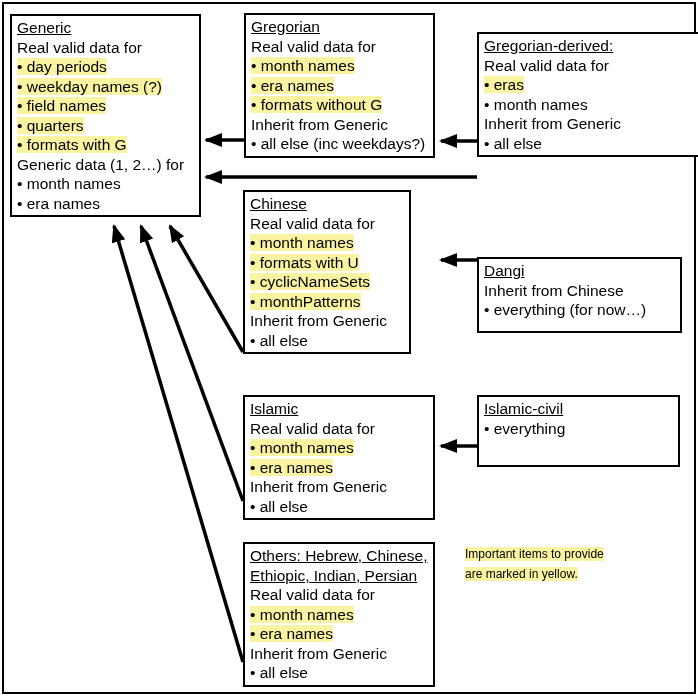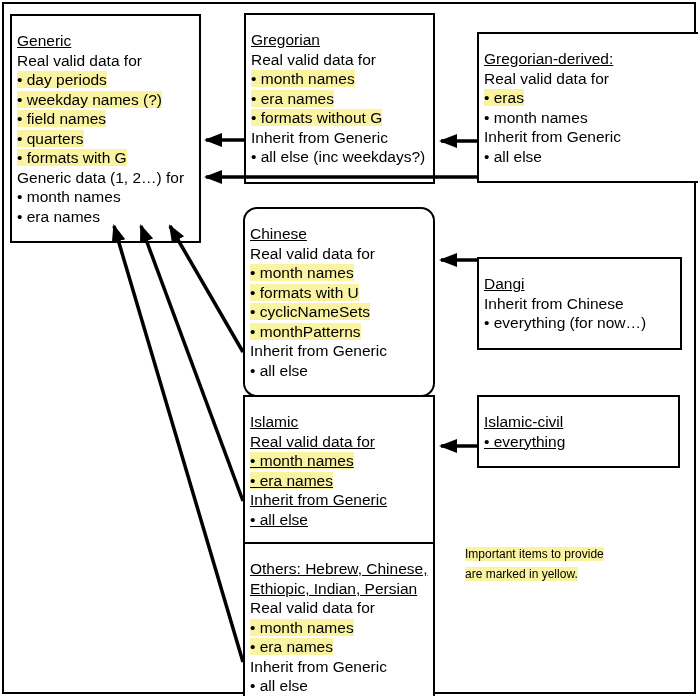--- a/index.html
+++ b/index.html
@@ -4,39 +4,39 @@
 <style>
   html,body{margin:0;padding:0;background:#fff;}
   #canvas{
     position:relative;width:698px;height:696px;background:#ffffff;
     font-family:"Liberation Sans","DejaVu Sans",sans-serif;
     color:#000;overflow:hidden;
   }
   #frame{position:absolute;left:2px;top:2px;width:690px;height:688px;border:2px solid #000;}
   .box{
     position:absolute;border:2px solid #000;background:#fff;
-    font-size:15.5px;line-height:19.5px;padding:15px 5px;box-sizing:border-box;
+    font-size:15.5px;line-height:19.5px;padding:2px 5px;box-sizing:border-box;
     white-space:nowrap;
   }
   .title{text-decoration:underline;}
   .line{display:block;}
   .hl{background:var(--hl,#FAF3A1);}
   #arrows{position:absolute;left:0;top:0;pointer-events:none;}
   #note{
     position:absolute;left:465px;top:544px;
     font-size:12px;line-height:20px;white-space:nowrap;
   }
   
   #box-generic          {left:10px; top:14px; width:191px;}
   #box-gregorian        {left:244px;top:13px; width:191px;}
   #box-gregorian-derived{left:477px;top:32px; width:245px;}
-  #box-chinese          {left:243px;top:207px;width:192px;border-radius:14px;}
+  #box-chinese          {left:243px;top:190px;width:168px;}
   #box-dangi            {left:477px;top:212px;width:205px;min-height:76px;margin-top:45px;}
-  #box-islamic          {left:243px;top:395px;width:192px;text-decoration:underline;}
-  #box-islamic-civil    {left:477px;top:395px;width:203px;min-height:72px;text-decoration:underline;}
+  #box-islamic          {left:243px;top:395px;width:192px;}
+  #box-islamic-civil    {left:477px;top:395px;width:203px;min-height:72px;}
   #box-others           {left:243px;top:542px;width:192px;}
 </style>
 </head>
 <body>
 
 <div id="canvas" style="--hl: #FAF3A1;">
   <div id="frame"></div>
 
   <div class="box" id="box-generic">
     <span class="line title">Generic</span>

